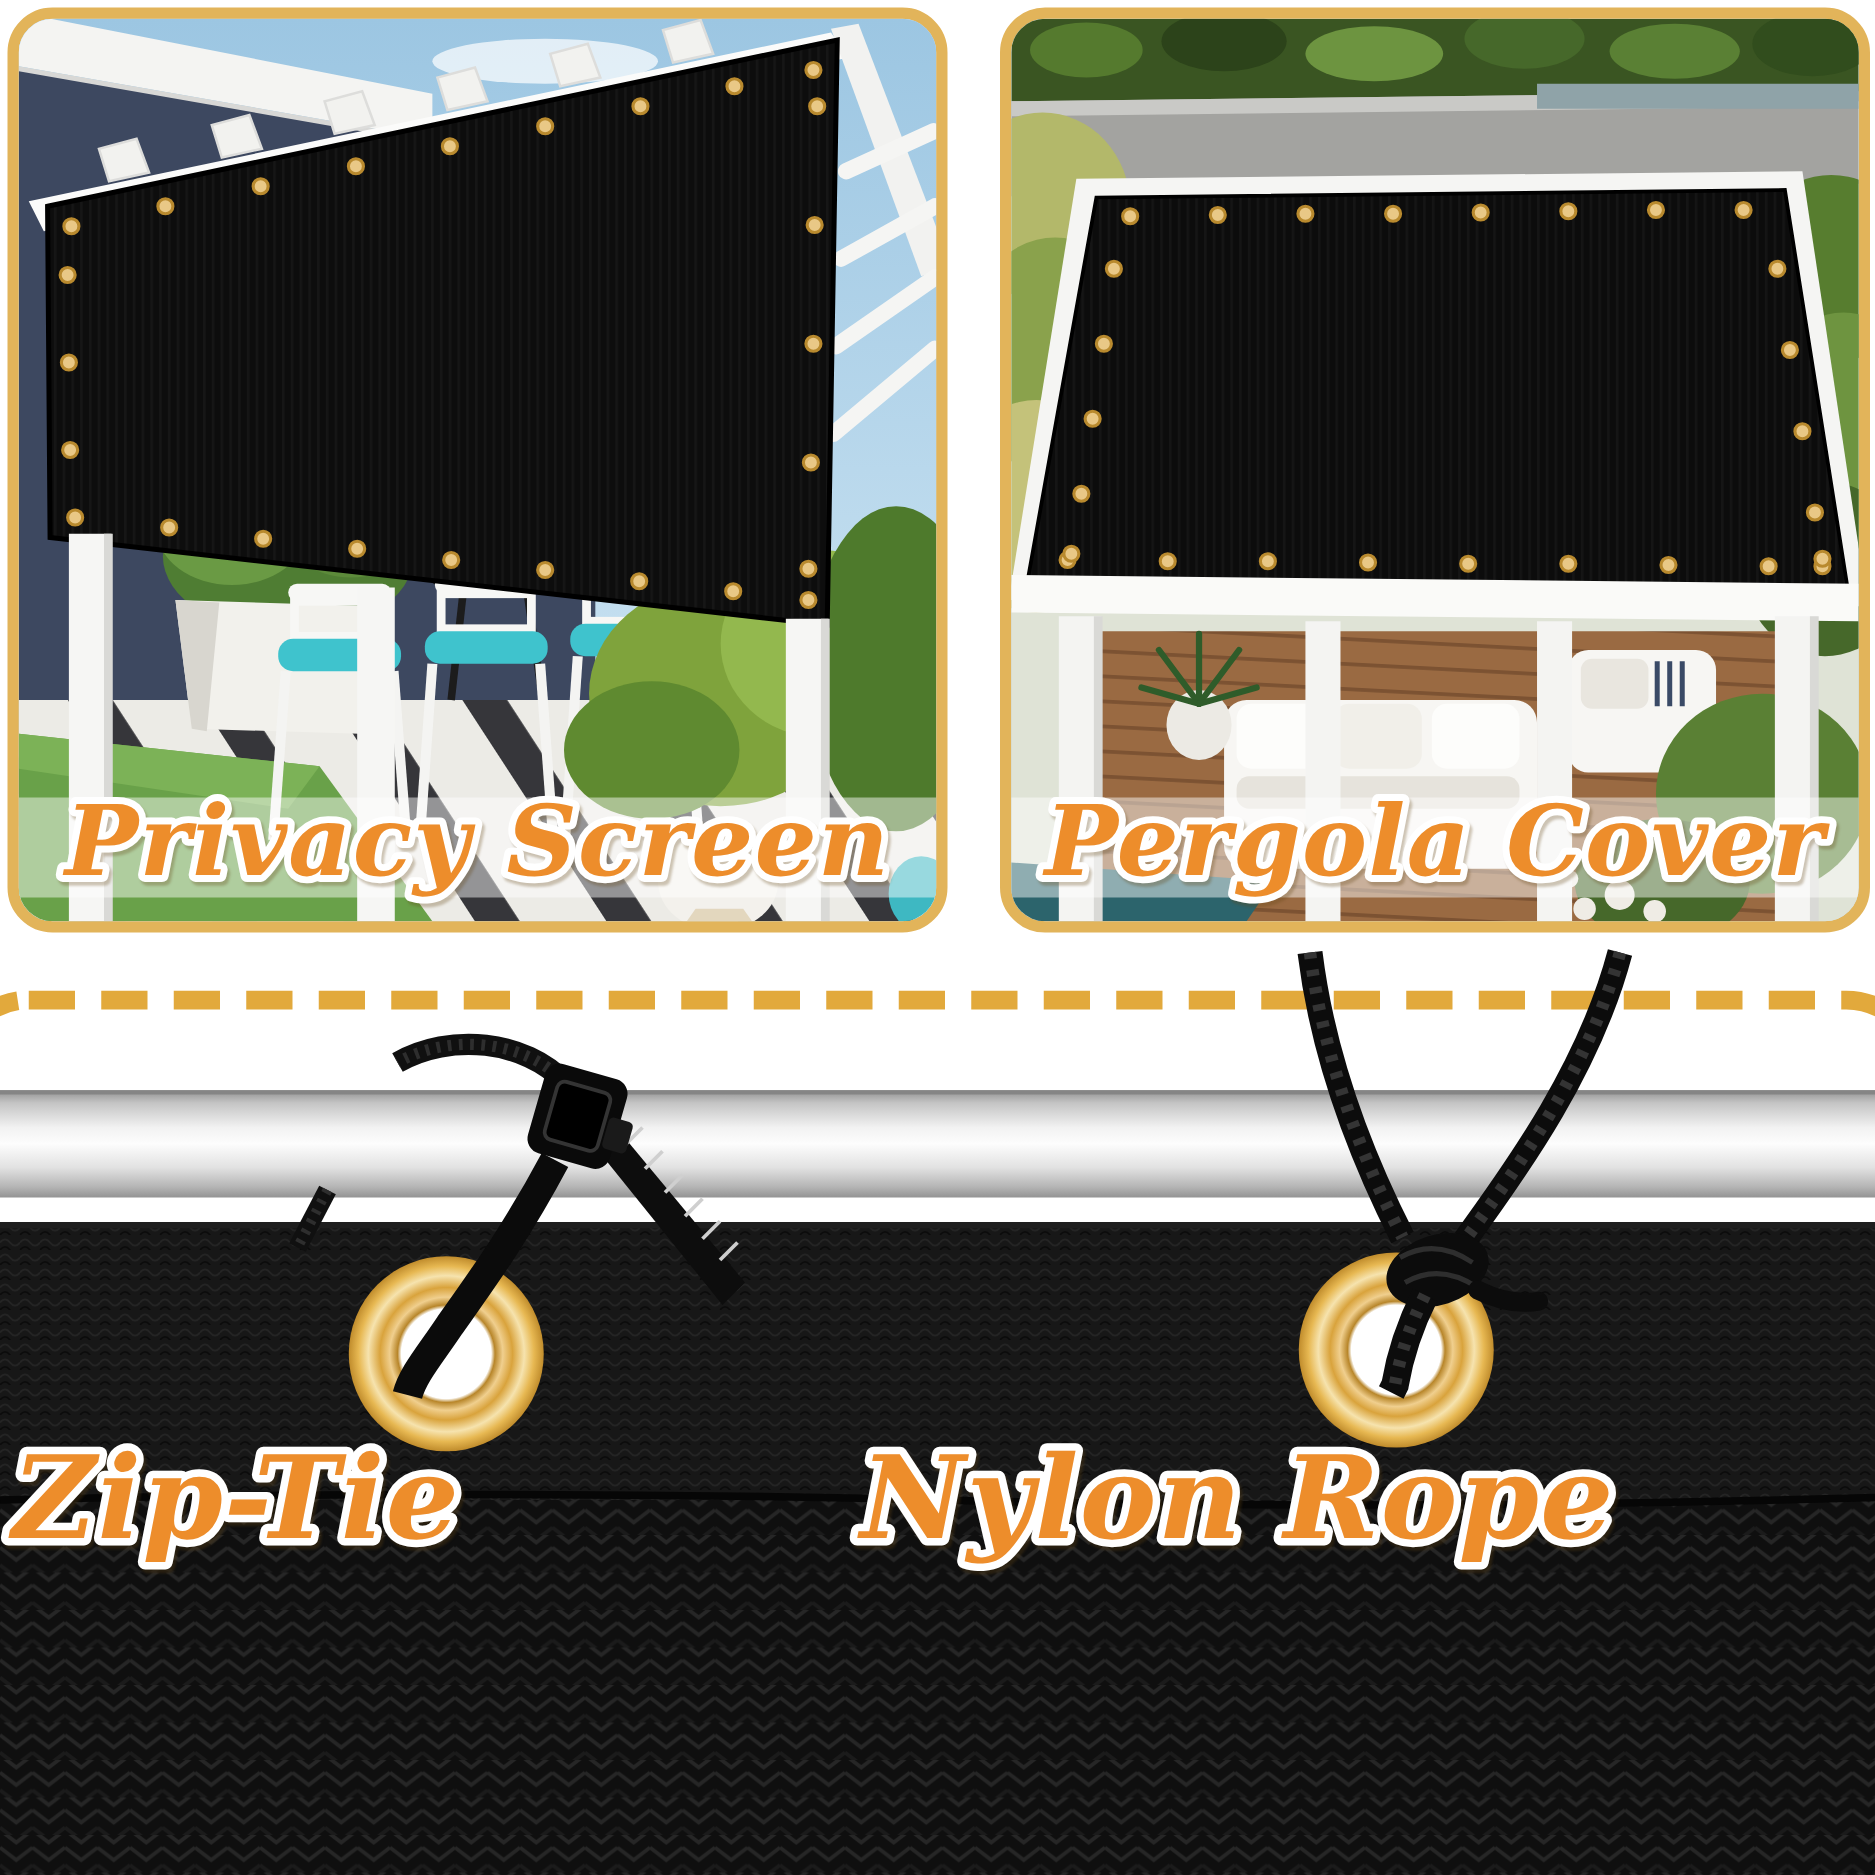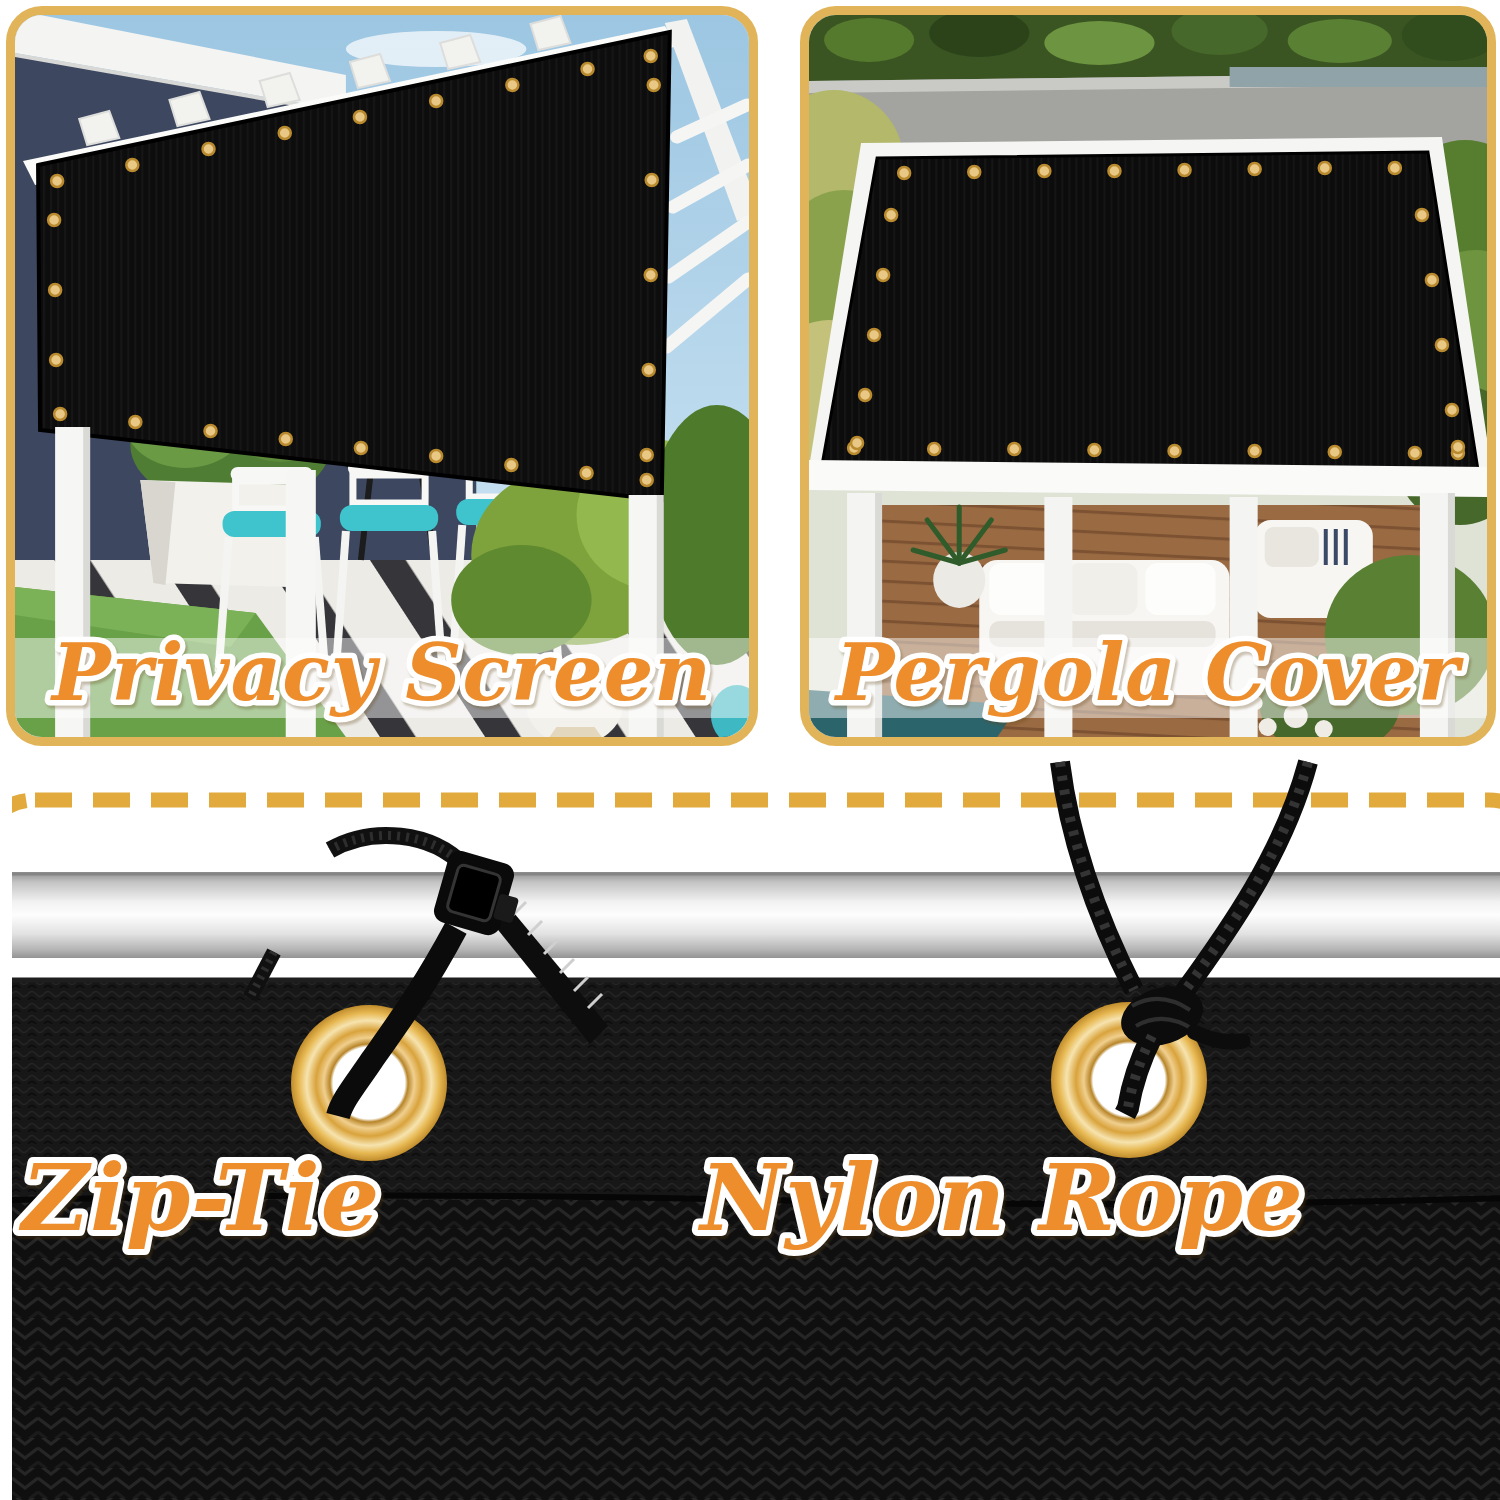--- a/index.html
+++ b/index.html
@@ -11,21 +11,21 @@
   .panel-right{left:800px;width:696px;}
   .scene{position:absolute;left:0;top:0;width:100%;height:100%;display:block;}
   .caption-band{position:absolute;left:0;right:0;top:623px;height:80px;
                 background:rgba(255,255,255,0.47);}
   .caption-svg{position:absolute;left:0;top:588px;width:100%;height:132px;overflow:visible;}
   .fancy{font-family:"DejaVu Serif", serif;font-weight:bold;font-style:italic;
          fill:#ED8D2B;stroke:#FFFFFF;stroke-linejoin:round;paint-order:stroke fill;
          filter:drop-shadow(2px 3px 1px rgba(100,70,20,0.30));}
   .caption-text{font-size:78px;stroke-width:11px;letter-spacing:1px;}
   .bottom-label{font-size:92px;stroke-width:12px;letter-spacing:1px;}
-  .bottom-section{position:absolute;left:0;top:748px;width:1195px;height:752px;background:#ffffff;padding-left:12px;}
+  .bottom-section{position:absolute;left:0;top:748px;width:1195px;height:752px;background:#ffffff;}
 </style>
 </head>
 <body>
 
 <div class="canvas">
 
   <div class="panel panel-left">
     <svg class="scene" viewBox="0 0 732 722" preserveAspectRatio="none">
       <defs>
         <linearGradient id="skyL" x1="0" y1="0" x2="0" y2="1">

